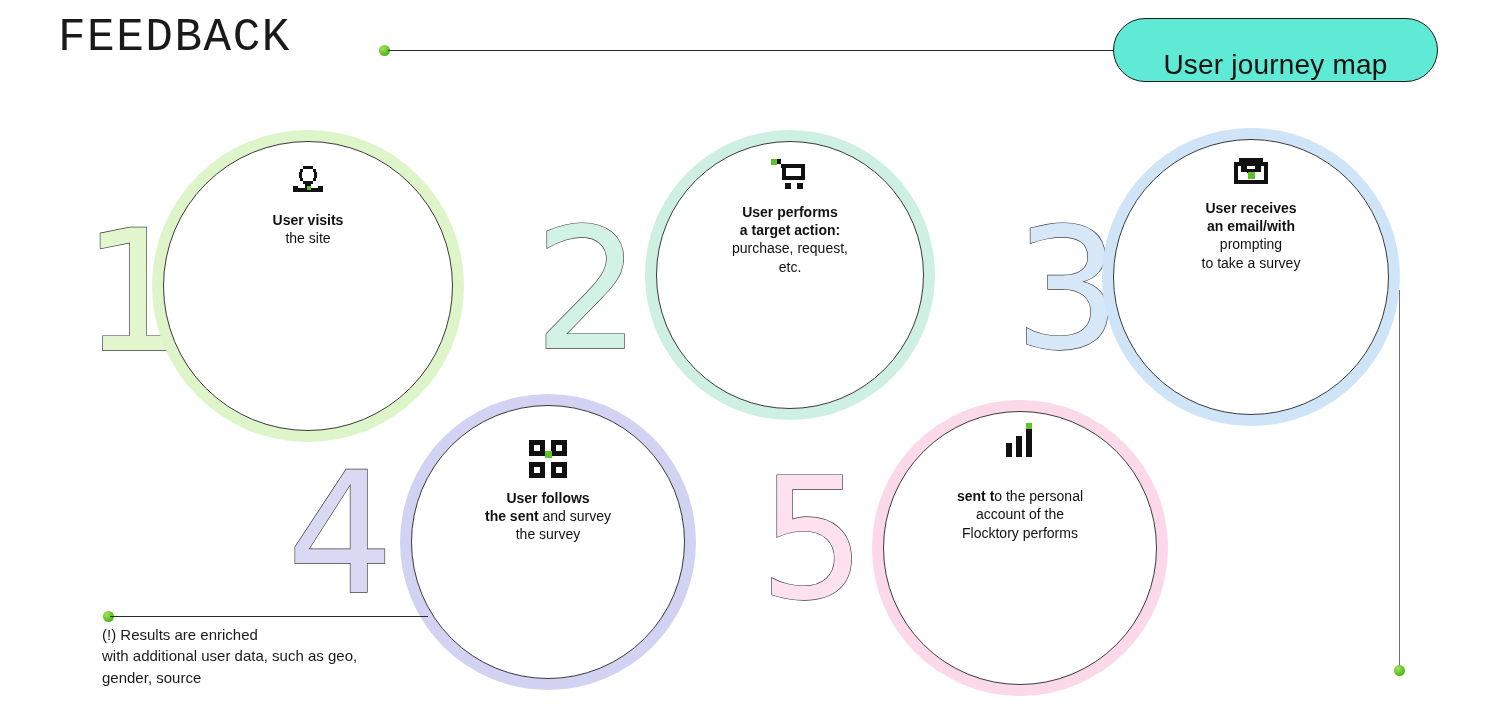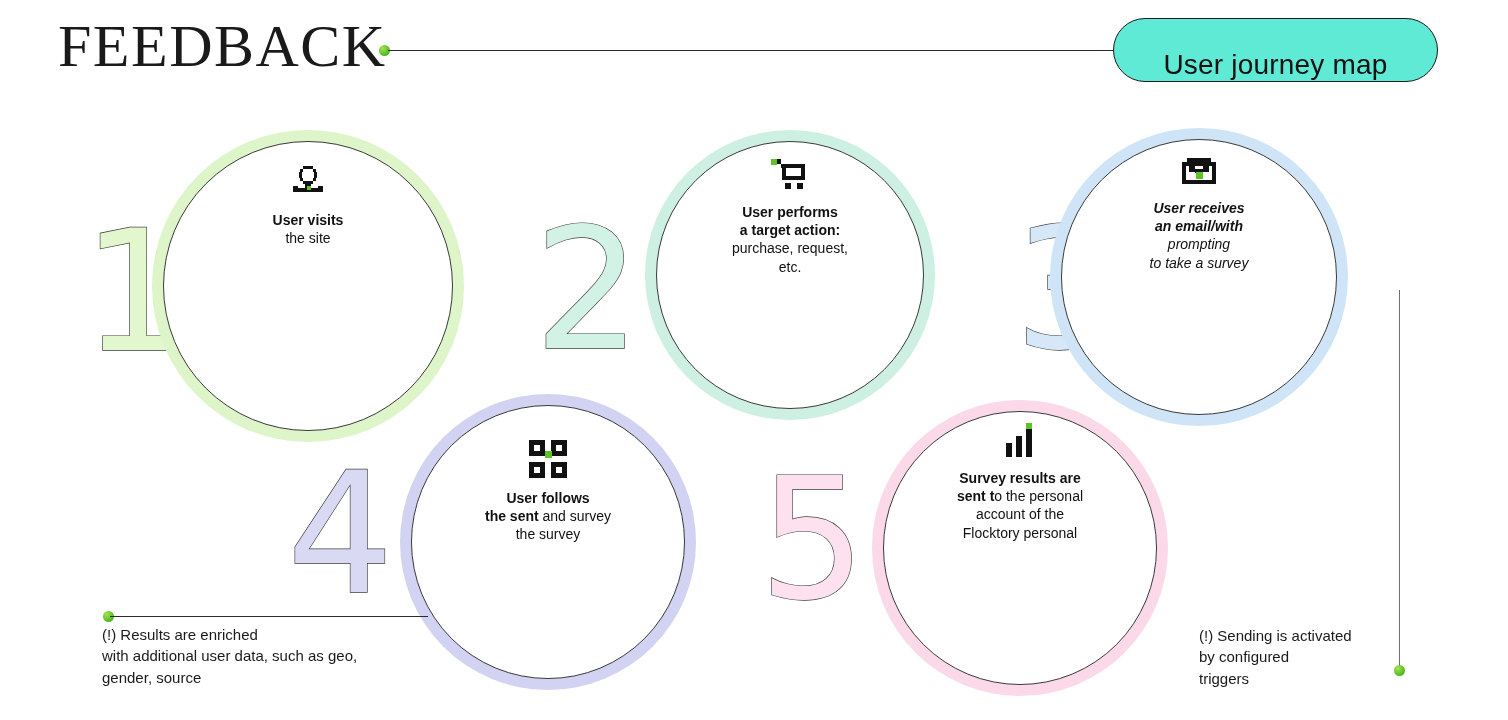--- a/index.html
+++ b/index.html
@@ -17,25 +17,25 @@
     height: 720px;
     background: #ffffff;
     overflow: hidden;
   }
 
   
   .page-title {
     position: absolute;
     left: 58px;
     top: 12px;
-    font-size: 60px;
+    font-size: 46px;
     font-weight: 300;
     letter-spacing: 1.5px;
     color: #1a1a1a;
-    font-family: Liberation Serif, serif;
+    font-family: Liberation Mono, monospace;
     white-space: nowrap;
   }
   .title-connector {
     position: absolute;
     left: 388px;
     top: 49.5px;
     width: 727px;
     height: 1px;
     background: #2a2a2a;
   }
@@ -231,21 +231,21 @@
         <span>etc.</span>
       </div>
     </div>
   </div>
 
   <div class="big-num" style="left:1010px; top:198px;">
     <svg width="140" height="190" viewBox="0 0 140 190" aria-hidden="true">
       <text x="4" y="150" fill="#d6e8f8">3</text>
     </svg>
   </div>
-  <div class="step" style="left:1050px; top:128px; width:298px; height:298px;font-style:italic;">
+  <div class="step" style="left:1102px; top:128px; width:298px; height:298px;">
     <div class="ring ring-outer" style="background:#cfe5f7;"></div>
     <div class="ring-inner" style="left:11px; top:11px; width:276px; height:276px;"></div>
     <div class="step-body" style="top:28px;">
       <div class="step-icon">
         <svg width="42" height="34" viewBox="0 0 42 34" shape-rendering="crispEdges">
           <g fill="#111111">
             <rect x="9" y="2" width="24" height="4"></rect>
             <rect x="4" y="6" width="34" height="4"></rect>
             <rect x="4" y="6" width="4" height="22"></rect>
             <rect x="34" y="6" width="4" height="22"></rect>
@@ -314,33 +314,30 @@
         <svg width="38" height="38" viewBox="0 0 38 38" shape-rendering="crispEdges">
           <g fill="#111111">
             <rect x="5" y="21" width="6" height="14"></rect>
             <rect x="15" y="14" width="6" height="21"></rect>
             <rect x="25" y="6" width="6" height="29"></rect>
           </g>
           <rect x="25" y="0.5" width="6" height="6" fill="#5ec327"></rect>
         </svg>
       </div>
       <div class="step-text">
-        <b>Survey results are</b><br>
+        <br>
         <span><b>sent t</b><span>o the personal</span></span><br>
         <span>account of the</span><br>
-        <span>Flocktory personal</span>
+        <span>Flocktory performs</span>
       </div>
     </div>
   </div>
 
   <div class="gdot" style="left:103px; top:611px;"></div>
   <div class="note-line-h" style="left:110px; top:616px; width:318px;"></div>
   <div class="note" style="left:102px; top:624px; width:330px;">(!) Results are enriched
 with additional user data, such as geo,
 gender, source</div>
 
   <div class="note-line-v" style="left:1399px; top:290px; height:380px;"></div>
   <div class="gdot" style="left:1394px; top:665px;"></div>
-  <div class="note" style="left:1199px; top:625px; width:200px;">(!) Sending is activated
-by configured
-triggers</div>
 
 </div>
 
 </body></html>

